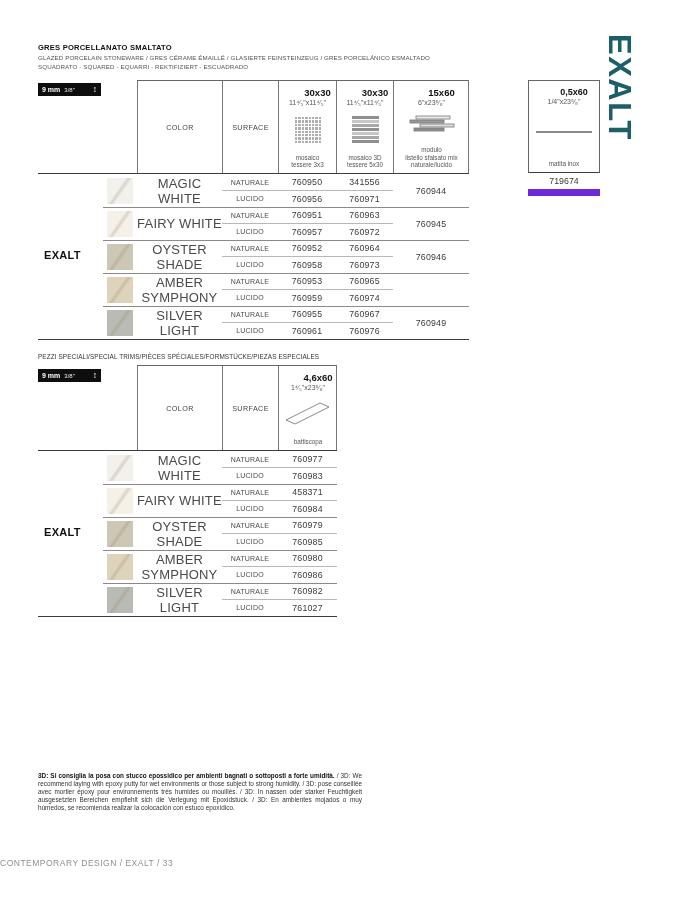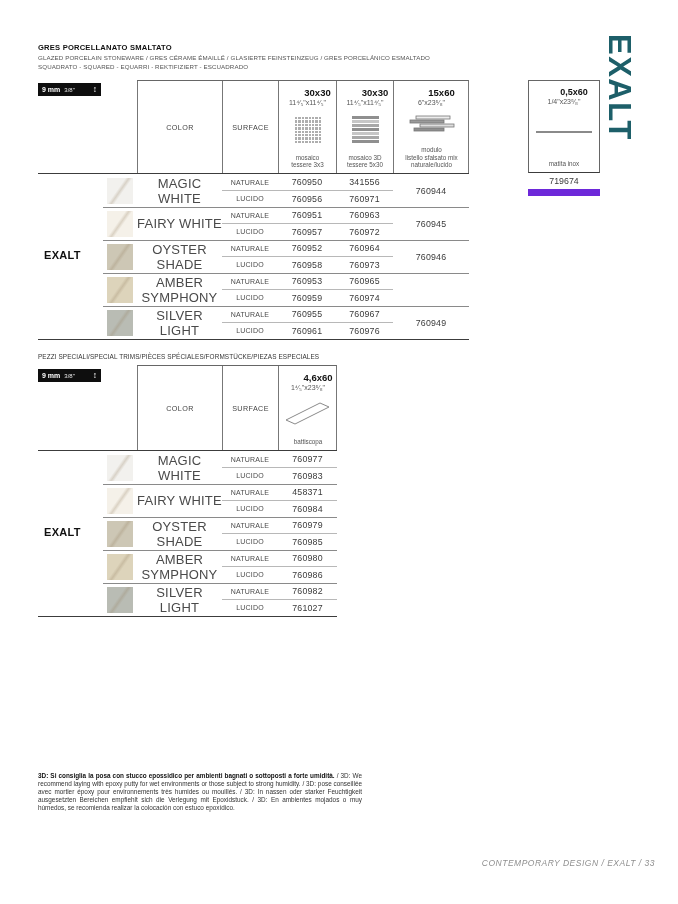--- a/index.html
+++ b/index.html
@@ -73,22 +73,22 @@
         display:flex;flex-direction:column;align-items:center;background:#fff;}
   .mbox .fsize{font-size:9px;}
   .mbox .fcap{margin-top:auto;}
   .mcode{height:16px;line-height:16px;text-align:center;font-size:8.8px;color:#3a3a3a;
          border-bottom:7px solid #6d28d9;}
   
   .section-title{position:absolute;left:38px;top:353px;font-size:6.4px;color:#333;letter-spacing:.1px;}
   .note{position:absolute;left:38px;top:772px;width:324px;font-size:6.4px;line-height:7.9px;
         color:#333;text-align:justify;}
   .note b{color:#111;}
-  .footer{position:absolute;left:0;right:23px;top:858px;text-align:right;
-          font-size:8.5px;color:#8f8f8f;letter-spacing:.5px;font-style:italic;}
+  .footer{position:absolute;left:0;right:23px;top:858px;
+          font-size:8.5px;color:#8f8f8f;letter-spacing:.5px;}
 </style>
 </head>
 <body>
 
 <div class="page">
 
   <div class="doc-header">
     <div class="doc-title">GRES PORCELLANATO SMALTATO</div>
     <div class="doc-sub">GLAZED PORCELAIN STONEWARE / GRES CÉRAME ÉMAILLÉ / GLASIERTE FEINSTEINZEUG / GRES PORCELÁNICO ESMALTADO</div>
     <div class="doc-sub">SQUADRATO - SQUARED - EQUARRI - REKTIFIZIERT - ESCUADRADO</div>

